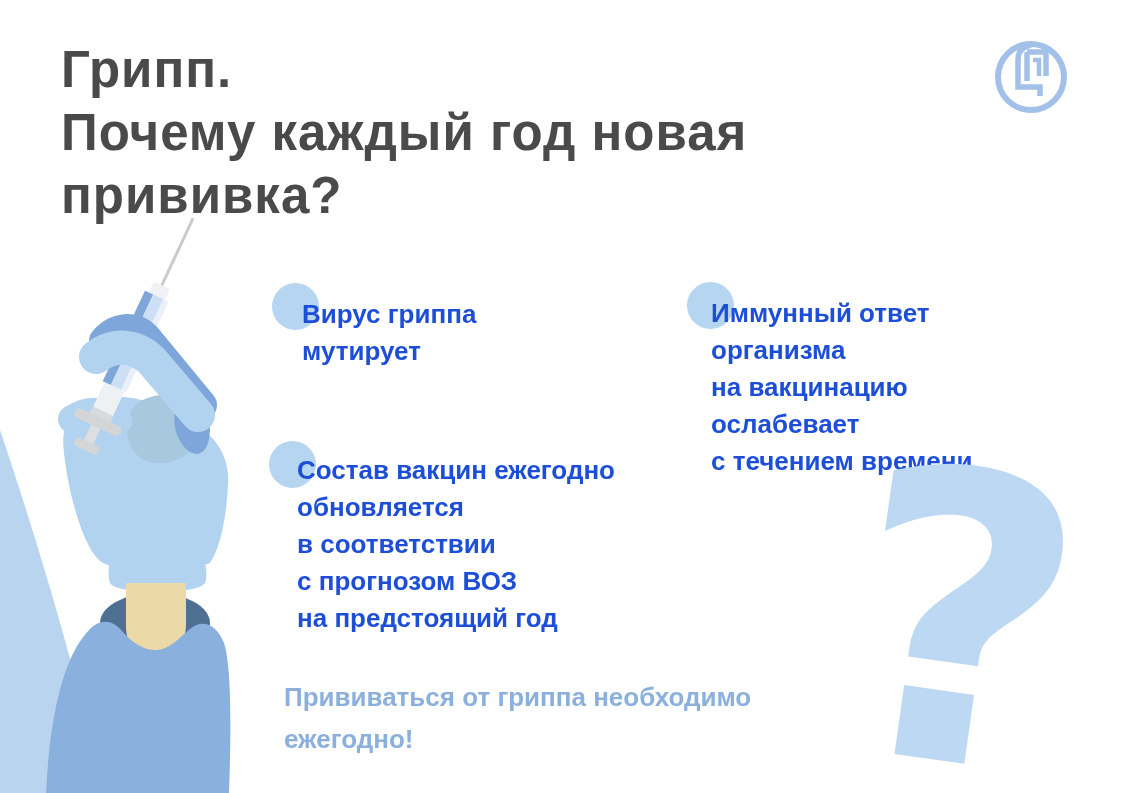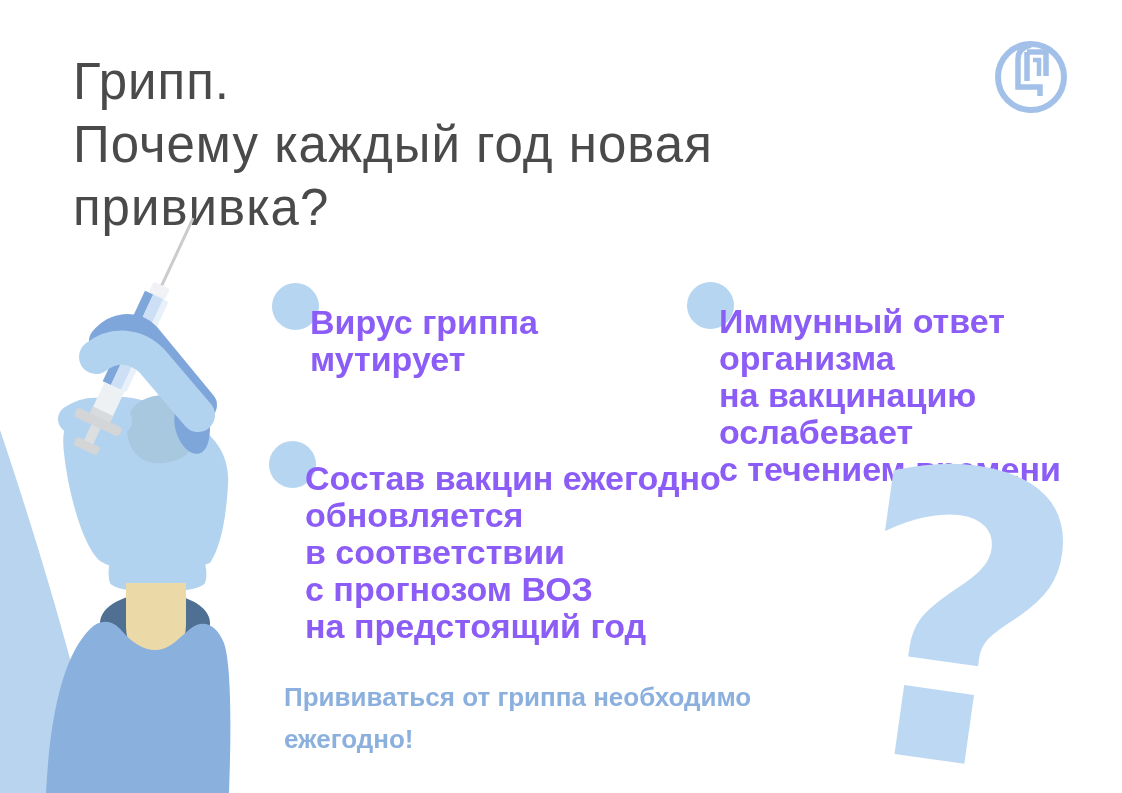--- a/index.html
+++ b/index.html
@@ -1,34 +1,34 @@
 <!DOCTYPE html>
 <html><head>
 <meta charset="utf-8">
 <style>
   html,body{margin:0;padding:0;background:#e8e8e8;}
   .page{
     position:relative;width:1122px;height:793px;background:#ffffff;
     overflow:hidden;font-family:"Liberation Sans",sans-serif;
   }
   .title{
-    position:absolute;left:57px;top:34px;margin:16px;width:920px;
-    font-size:51px;line-height:63px;font-weight:400;letter-spacing:1px;
+    position:absolute;left:57px;top:34px;margin:4px;width:920px;
+    font-size:51px;line-height:63px;font-weight:700;letter-spacing:1px;
     color:#4a4a4a;white-space:pre-line;
   }
   .logo{position:absolute;left:988px;top:34px;}
   .illus{position:absolute;left:0;top:210px;}
   .bullet{position:absolute;}
   .bullet .dot{
     position:absolute;left:0;top:0;width:47px;height:47px;border-radius:50%;
     background:#b5d5f1;
   }
   .bullet p{
-    position:absolute;margin:8px;width:420px;
-    font-size:34px;line-height:37px;font-weight:700;color:#8b5cf6;
+    position:absolute;margin:0;width:420px;
+    font-size:26px;line-height:37px;font-weight:700;color:#1d4ed8;
     white-space:pre-line;
   }
   .bullet-1{left:272px;top:283px;width:470px;height:120px;}
   .bullet-1 p{left:30px;top:13px;}
   .bullet-2{left:269px;top:441px;width:470px;height:220px;}
   .bullet-2 p{left:28px;top:11px;}
   .bullet-3{left:687px;top:282px;width:435px;height:220px;}
   .bullet-3 p{left:24px;top:13px;}
   .qmark{position:absolute;left:830px;top:420px;}
   .qmark text{

